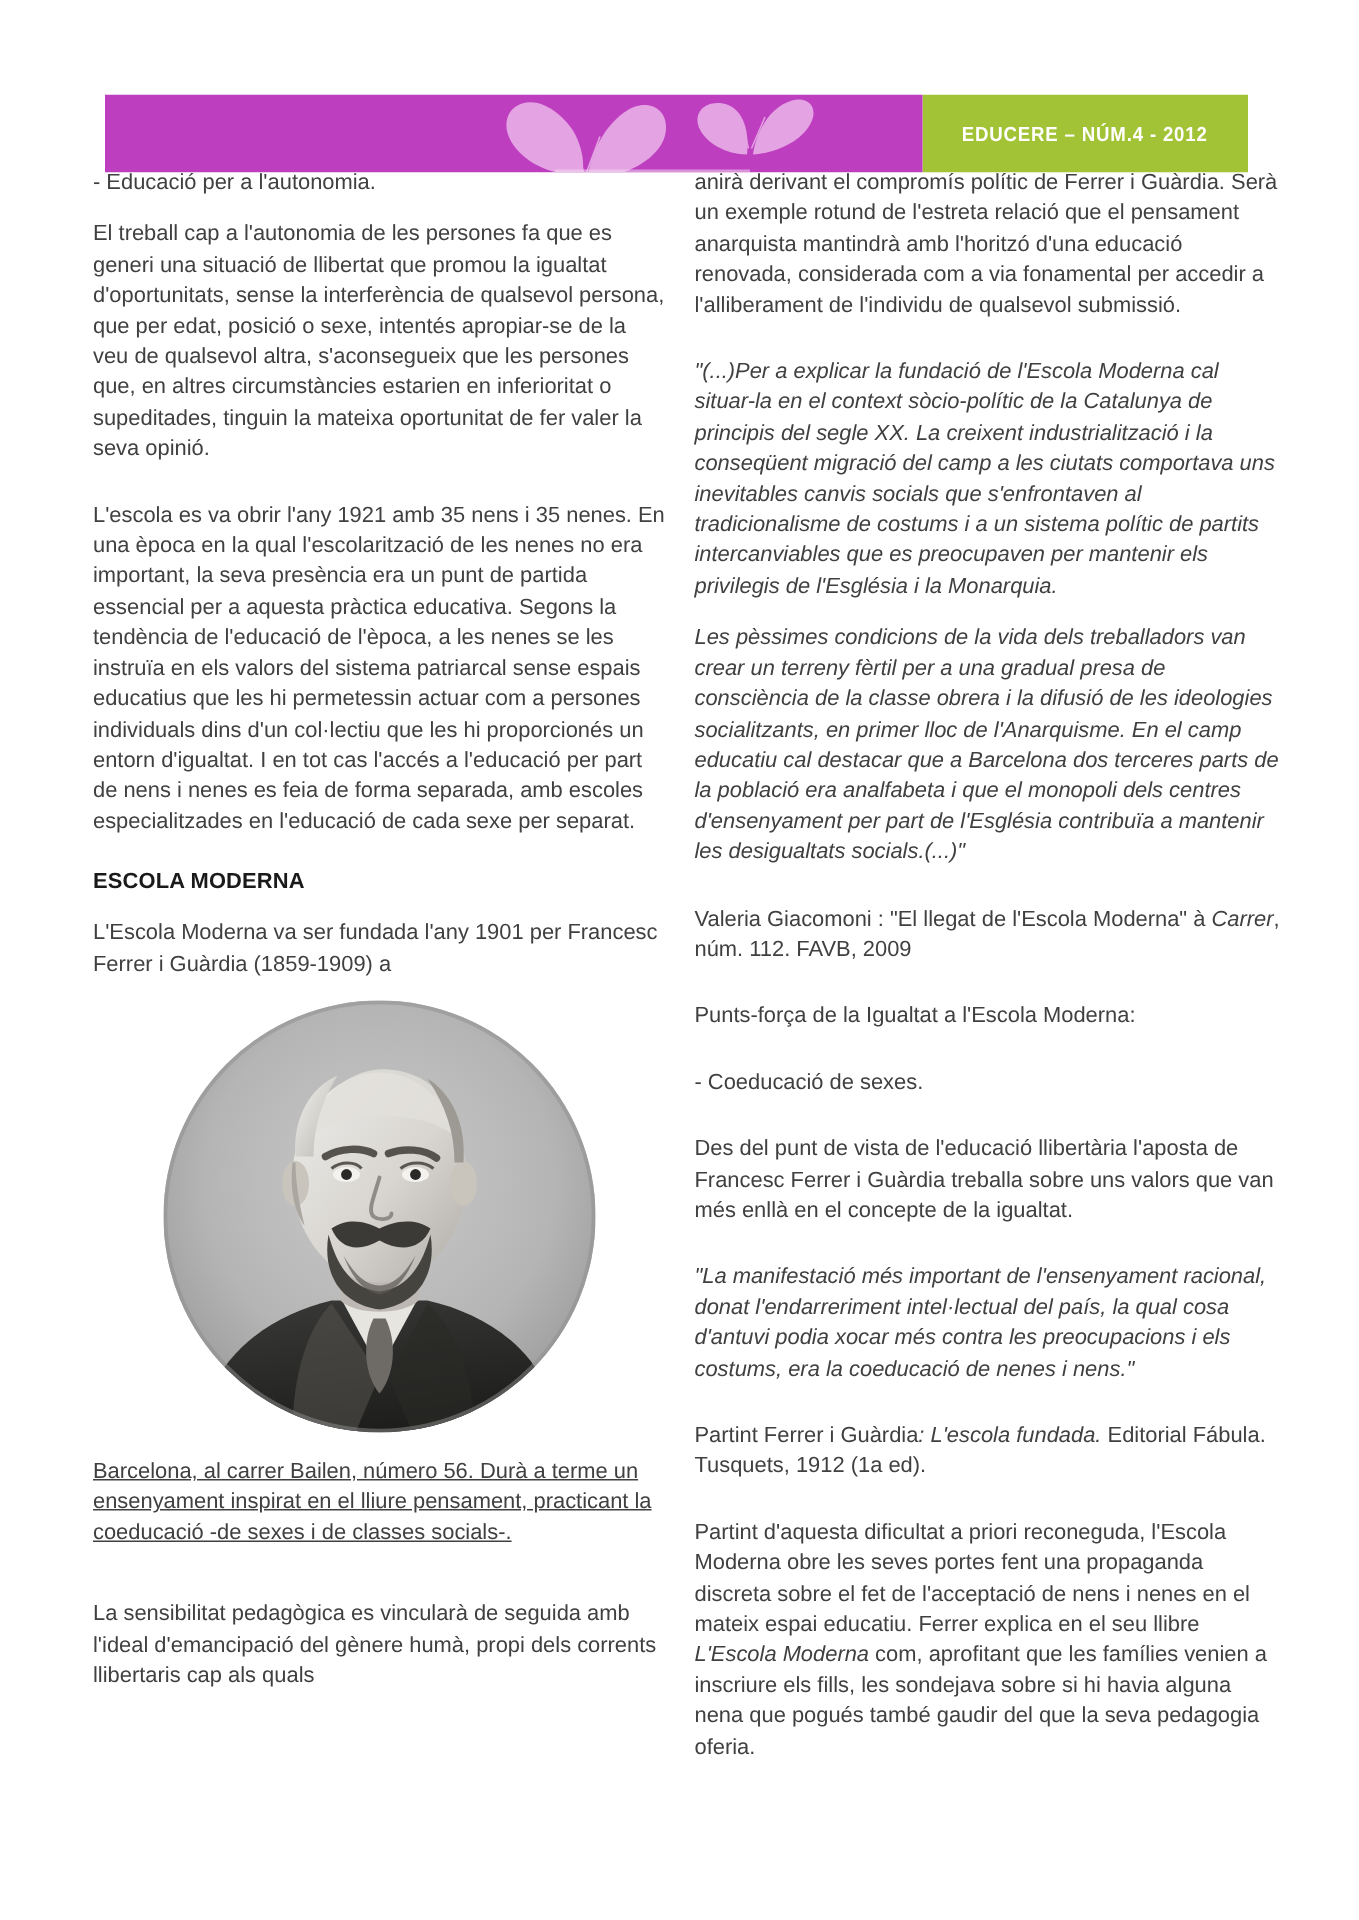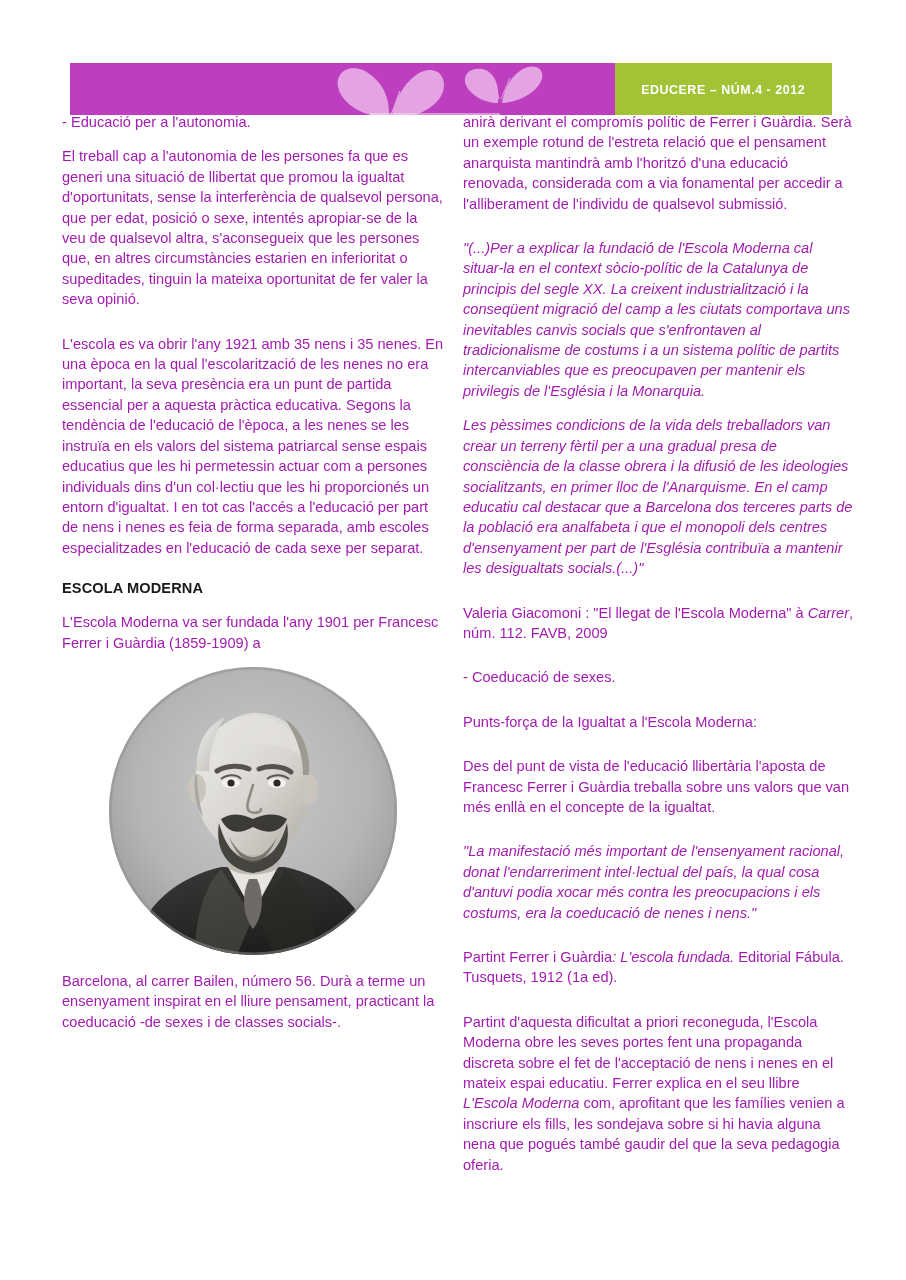--- a/index.html
+++ b/index.html
@@ -72,24 +72,24 @@
     top: 0;
   }
   .col-left  { left: 62px;  width: 382px; }
   .col-right { left: 463px; width: 392px; }
 
   p {
     margin: 0 0 14px 0;
     font-size: 14.6px;
     line-height: 20.4px;
     font-family: "Liberation Sans", sans-serif;
-    color: #a21caf;
+    color: #404040;
   }
   p.gap   { margin-bottom: 24px; }
-  p.bigap { margin-bottom: 34px; }
+  p.bigap { margin-bottom: 34px; text-decoration: underline; }
 
   .heading {
     font-size: 14.6px;
     font-weight: bold;
     margin: 22px 0 16px 0;
     letter-spacing: 0.1px;
   }
   .quote {
     font-style: italic;
     margin: 0 0 14px 0;
@@ -223,36 +223,37 @@
           <path d="M110 156 C106 180 116 202 144 206 C172 202 182 180 178 156 C172 178 162 192 144 194 C126 192 116 178 110 156 Z" fill="#46443f"></path>
           <path d="M120 170 C126 186 134 194 144 196 C154 194 162 186 168 170 C160 184 152 190 144 190 C136 190 128 184 120 170 Z" fill="#5d5a54" opacity="0.7"></path>
 
           <circle cx="144" cy="144" r="143" fill="none" stroke="#8e8e8e" stroke-width="3" opacity="0.5"></circle>
         </svg>
       </div>
     </div>
 
     <p class="bigap">Barcelona, al carrer Bailen, número 56. Durà a terme un ensenyament inspirat en el lliure pensament, practicant la coeducació -de sexes i de classes socials-.</p>
 
+    <p>La sensibilitat pedagògica es vincularà de seguida amb l'ideal d'emancipació del gènere humà, propi dels corrents llibertaris cap als quals</p>
   </div>
 
   <div class="col col-right">
 
     <p class="gap">anirà derivant el compromís polític de Ferrer i Guàrdia. Serà un exemple rotund de l'estreta relació que el pensament anarquista mantindrà amb l'horitzó d'una educació renovada, considerada com a via fonamental per accedir a l'alliberament de l'individu de qualsevol submissió.</p>
 
     <p class="quote" style="margin-bottom:14px;">"(...)Per a explicar la fundació de l'Escola Moderna cal situar-la en el context sòcio-polític de la Catalunya de principis del segle XX. La creixent industrialització i la conseqüent migració del camp a les ciutats comportava uns inevitables canvis socials que s'enfrontaven al tradicionalisme de costums i a un sistema polític de partits intercanviables que es preocupaven per mantenir els privilegis de l'Església i la Monarquia.</p>
 
     <p class="quote gap"> Les pèssimes condicions de la vida dels treballadors van crear un terreny fèrtil per a una gradual presa de consciència de la classe obrera i la difusió de les ideologies socialitzants, en primer lloc de l'Anarquisme. En el camp educatiu cal destacar que a Barcelona dos terceres parts de la població era analfabeta i que el monopoli dels centres d'ensenyament per part de l'Església contribuïa a mantenir les desigualtats socials.(...)"</p>
 
     <p class="gap"><span>Valeria Giacomoni : "El llegat de l'Escola Moderna" à </span><em class="ital">Carrer</em><span>, núm. 112. FAVB, 2009</span></p>
 
+    <p class="gap">Punts-força de la Igualtat a l'Escola Moderna:</p>
+
     <p class="gap">- Coeducació de sexes.</p>
 
-    <p class="gap">Punts-força de la Igualtat a l'Escola Moderna:</p>
-
     <p class="gap">Des del punt de vista de l'educació llibertària l'aposta de Francesc Ferrer i Guàrdia treballa sobre uns valors que van més enllà en el concepte de la igualtat.</p>
 
     <p class="quote gap">"La manifestació més important de l'ensenyament racional, donat l'endarreriment intel·lectual del país, la qual cosa d'antuvi podia xocar més contra les preocupacions i els costums, era la coeducació de nenes i nens."</p>
 
     <p class="gap"><span>Partint Ferrer i Guàrdia</span><em class="ital">:  L'escola fundada.</em><span> Editorial Fábula. Tusquets, 1912 (1a ed).</span></p>
 
     <p><span>Partint d'aquesta dificultat a priori reconeguda, l'Escola Moderna obre les seves portes fent una propaganda discreta sobre el fet de l'acceptació de nens i nenes en el mateix espai educatiu. Ferrer explica en el seu llibre </span><em class="ital">L'Escola Moderna</em><span> com, aprofitant que les famílies venien a inscriure els fills, les sondejava sobre si hi havia alguna nena que pogués també gaudir del que  la seva pedagogia oferia.</span></p>
   </div>
 
 </div>

